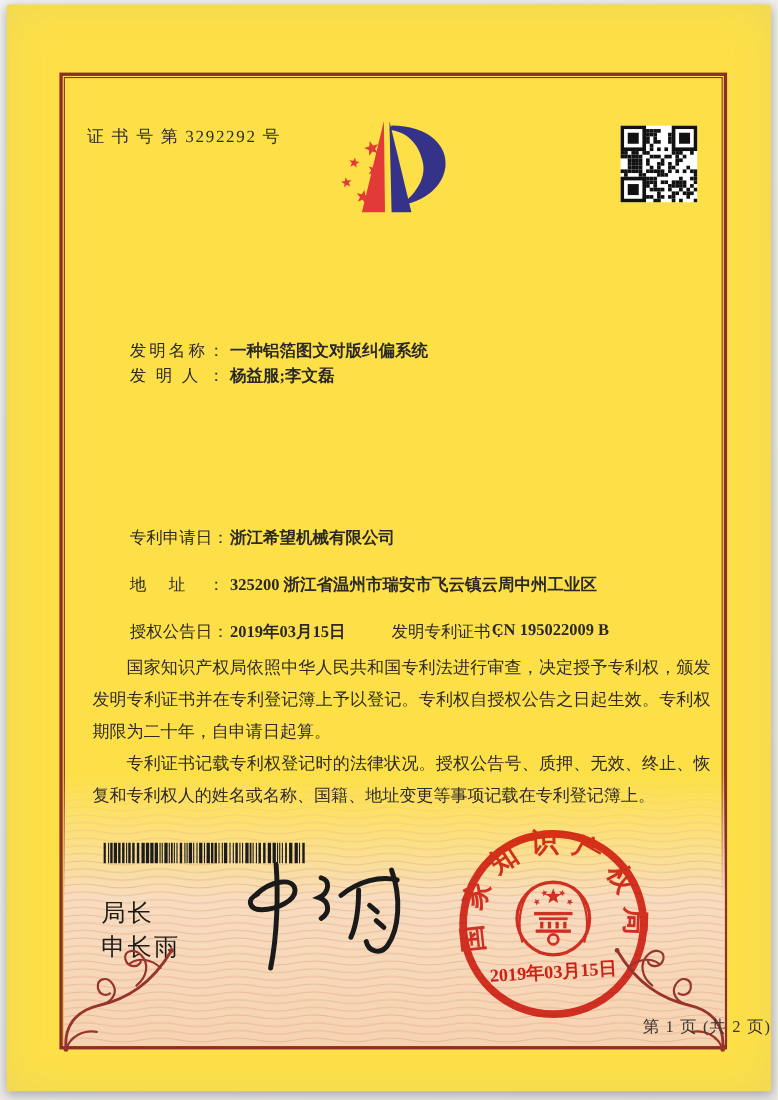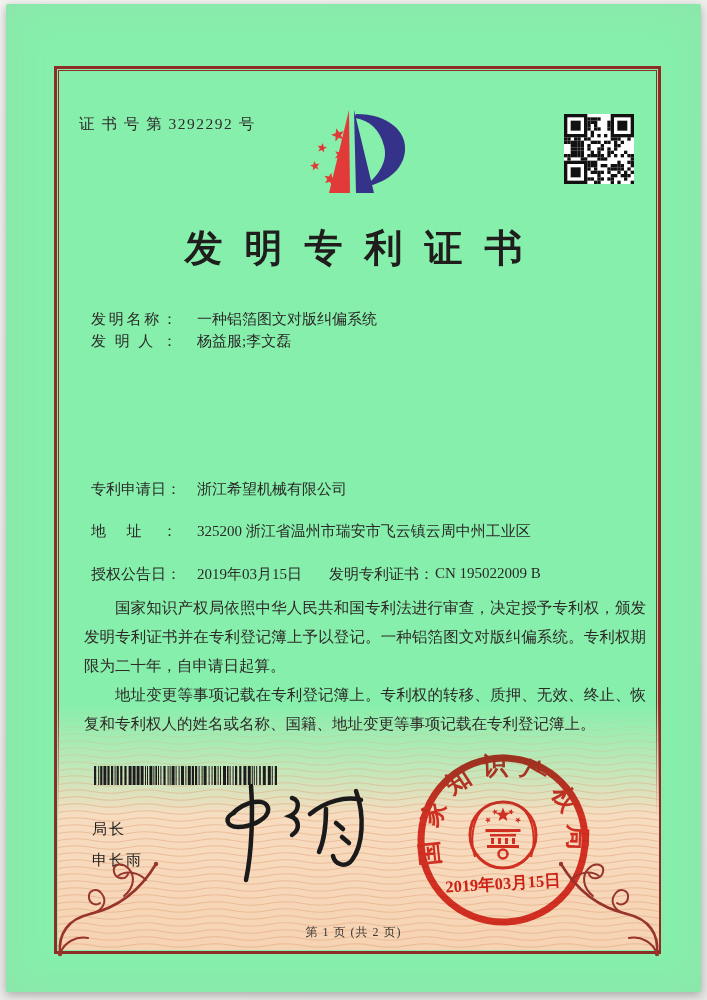--- a/index.html
+++ b/index.html
@@ -4,21 +4,21 @@
 <style>
   html,body{margin:0;padding:0;}
   body{
     width:707px;height:1000px;overflow:hidden;
     background:linear-gradient(145deg,#f2f2f0 0%,#e7e6e4 100%);
     font-family:"Liberation Serif","DejaVu Serif",serif;
     position:relative;
   }
   .paper{
     position:absolute;left:6px;top:4px;right:6px;bottom:8px;
-    background:#86efac;
+    background:#fde047;
     box-shadow:0 3px 10px rgba(0,0,0,.28), inset 0 0 40px rgba(180,175,168,.18);
     border-radius:2px;
   }
   .frame{
     position:absolute;left:48px;top:62px;width:601px;height:882px;
     border:3px solid #8e2c28;
   }
   .frame-inner{position:absolute;inset:1px;border:1px solid #8e2c28;}
   .cert-number{
     position:absolute;left:73px;top:110px;
@@ -28,22 +28,23 @@
   .qr{position:absolute;left:558px;top:110px;width:70px;height:70px;}
   .title{
     position:absolute;left:0;right:0;top:219px;text-align:center;
     font-size:38px;font-weight:700;color:#1f1e1d;
     letter-spacing:22px;text-indent:22px;
   }
   .field-row{position:absolute;left:85px;right:58px;font-size:15px;color:#2b2927;white-space:nowrap;}
   .field-label{
     display:inline-block;width:86px;text-align:justify;text-align-last:justify;
     vertical-align:top;
-  }
-  .field-value{margin-left:20px;}
+    margin-left:27px;
+  }
+  .field-value{margin-left:5px;font-weight:bold;}
   .pair2{position:absolute;left:238px;top:0;}
   .body-text{
     position:absolute;left:78px;top:589px;width:562px;
     font-size:15.5px;line-height:29px;color:#2e2a28;
     text-align:justify;
   }
   .body-text p{margin:0;text-indent:2em;}
   .barcode{position:absolute;left:88px;top:762px;width:184px;height:19px;}
   .band{
     position:absolute;left:52px;top:700px;width:601px;height:246px;
@@ -51,34 +52,34 @@
       rgba(250,228,205,0) 0%,
       rgba(250,224,198,.5) 26%,
       #f8dcc0 46%,
       #f6d3b2 100%);
   }
   .waves{
     position:absolute;left:52px;top:700px;width:601px;height:246px;opacity:.55;
     -webkit-mask-image:linear-gradient(180deg,transparent 0,#000 95px);
     mask-image:linear-gradient(180deg,transparent 0,#000 95px);
   }
-  .signer{position:absolute;left:86px;top:810px;font-size:15px;color:#1d1b1a;letter-spacing:2px;line-height:31px;}
+  .signer{position:absolute;left:86px;top:810px;font-size:22px;color:#1d1b1a;letter-spacing:2px;line-height:31px;}
   .signature{position:absolute;left:188px;top:778px;width:182px;height:102px;}
   .seal{position:absolute;left:405px;top:744px;width:184px;height:184px;mix-blend-mode:multiply;opacity:.93;}
   .seal-date{
     position:absolute;left:424px;top:869px;width:146px;text-align:center;
     font-size:16.5px;font-weight:700;color:#d5281e;
     transform:rotate(-3.5deg);mix-blend-mode:multiply;white-space:nowrap;
   }
   .flourish{position:absolute;width:112px;height:108px;}
   .flourish.left{left:44px;top:846px;}
   .flourish.right{left:549px;top:846px;transform:scaleX(-1);}
   .footer-page{
-    position:absolute;left:0;right:0;top:920px;text-align:center;
-    font-size:12px;color:#3a3532;letter-spacing:1px;
+    position:absolute;left:0;right:0;top:920px;text-align:right;
+    font-size:15px;color:#3a3532;letter-spacing:1px;
   }
 </style>
 </head>
 <body>
 
 <div class="paper">
 
   <div class="frame">
     <div class="frame-inner"></div>
   </div>
@@ -257,21 +258,20 @@
         <rect x="6.67" y="6.67" width="10.00" height="10.00" fill="#111"></rect>
         <rect x="46.67" y="0.00" width="23.33" height="23.33" fill="#111"></rect>
         <rect x="50.00" y="3.33" width="16.67" height="16.67" fill="#fff"></rect>
         <rect x="53.33" y="6.67" width="10.00" height="10.00" fill="#111"></rect>
         <rect x="0.00" y="46.67" width="23.33" height="23.33" fill="#111"></rect>
         <rect x="3.33" y="50.00" width="16.67" height="16.67" fill="#fff"></rect>
         <rect x="6.67" y="53.33" width="10.00" height="10.00" fill="#111"></rect>
       </g>
   </svg>
 
-  <div class="title">发明专利证书</div>
 
   <div class="field-row" style="top:306px">
     <span class="field-label">发明名称：</span><span class="field-value">一种铝箔图文对版纠偏系统</span>
   </div>
   <div class="field-row" style="top:328px">
     <span class="field-label">发明人：</span><span class="field-value">杨益服;李文磊</span>
   </div>
   <div class="field-row" style="top:476px">
     <span class="field-label">专利申请日：</span><span class="field-value">浙江希望机械有限公司</span>
   </div>
@@ -279,22 +279,22 @@
     <span class="field-label">地址：</span><span class="field-value">325200 浙江省温州市瑞安市飞云镇云周中州工业区</span>
   </div>
   <div class="field-row" style="top:561px">
     <span class="field-label">授权公告日：</span><span class="field-value">2019年03月15日</span>
     <span class="pair2">
       <span class="field-label">发明专利证书：</span><span class="field-value">CN 195022009 B</span>
     </span>
   </div>
 
   <div class="body-text">
-    <p>国家知识产权局依照中华人民共和国专利法进行审查，决定授予专利权，颁发发明专利证书并在专利登记簿上予以登记。一种铝箔图文对版纠偏系统。专利权期限为二十年，自申请日起算。</p>
-    <p>地址变更等事项记载在专利登记簿上。专利权的转移、质押、无效、终止、恢复和专利权人的姓名或名称、国籍、地址变更等事项记载在专利登记簿上。</p>
+    <p>国家知识产权局依照中华人民共和国专利法进行审查，决定授予专利权，颁发发明专利证书并在专利登记簿上予以登记。专利权自授权公告之日起生效。专利权期限为二十年，自申请日起算。</p>
+    <p>专利证书记载专利权登记时的法律状况。授权公告号、质押、无效、终止、恢复和专利权人的姓名或名称、国籍、地址变更等事项记载在专利登记簿上。</p>
   </div>
 
   <svg class="barcode" viewBox="0 0 184 19" preserveAspectRatio="none">
     <g id="barcode-bars" fill="#1c1c1c">
         <rect x="0.0" y="0" width="2.2" height="19"></rect>
         <rect x="4.2" y="0" width="1.0" height="19"></rect>
         <rect x="6.2" y="0" width="2.2" height="19"></rect>
         <rect x="9.4" y="0" width="3.0" height="19"></rect>
         <rect x="13.4" y="0" width="2.2" height="19"></rect>
         <rect x="17.0" y="0" width="2.2" height="19"></rect>

